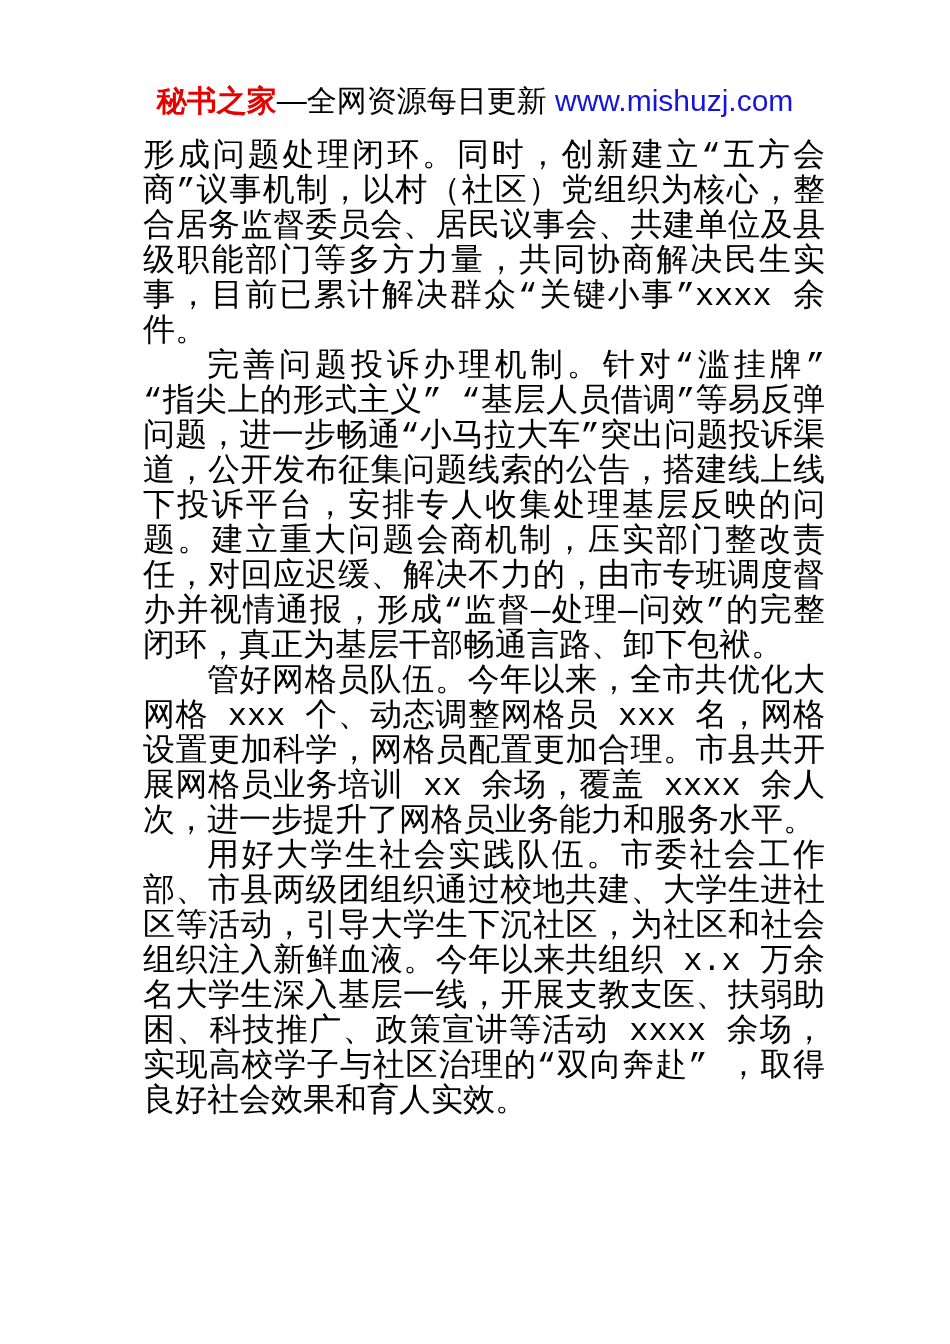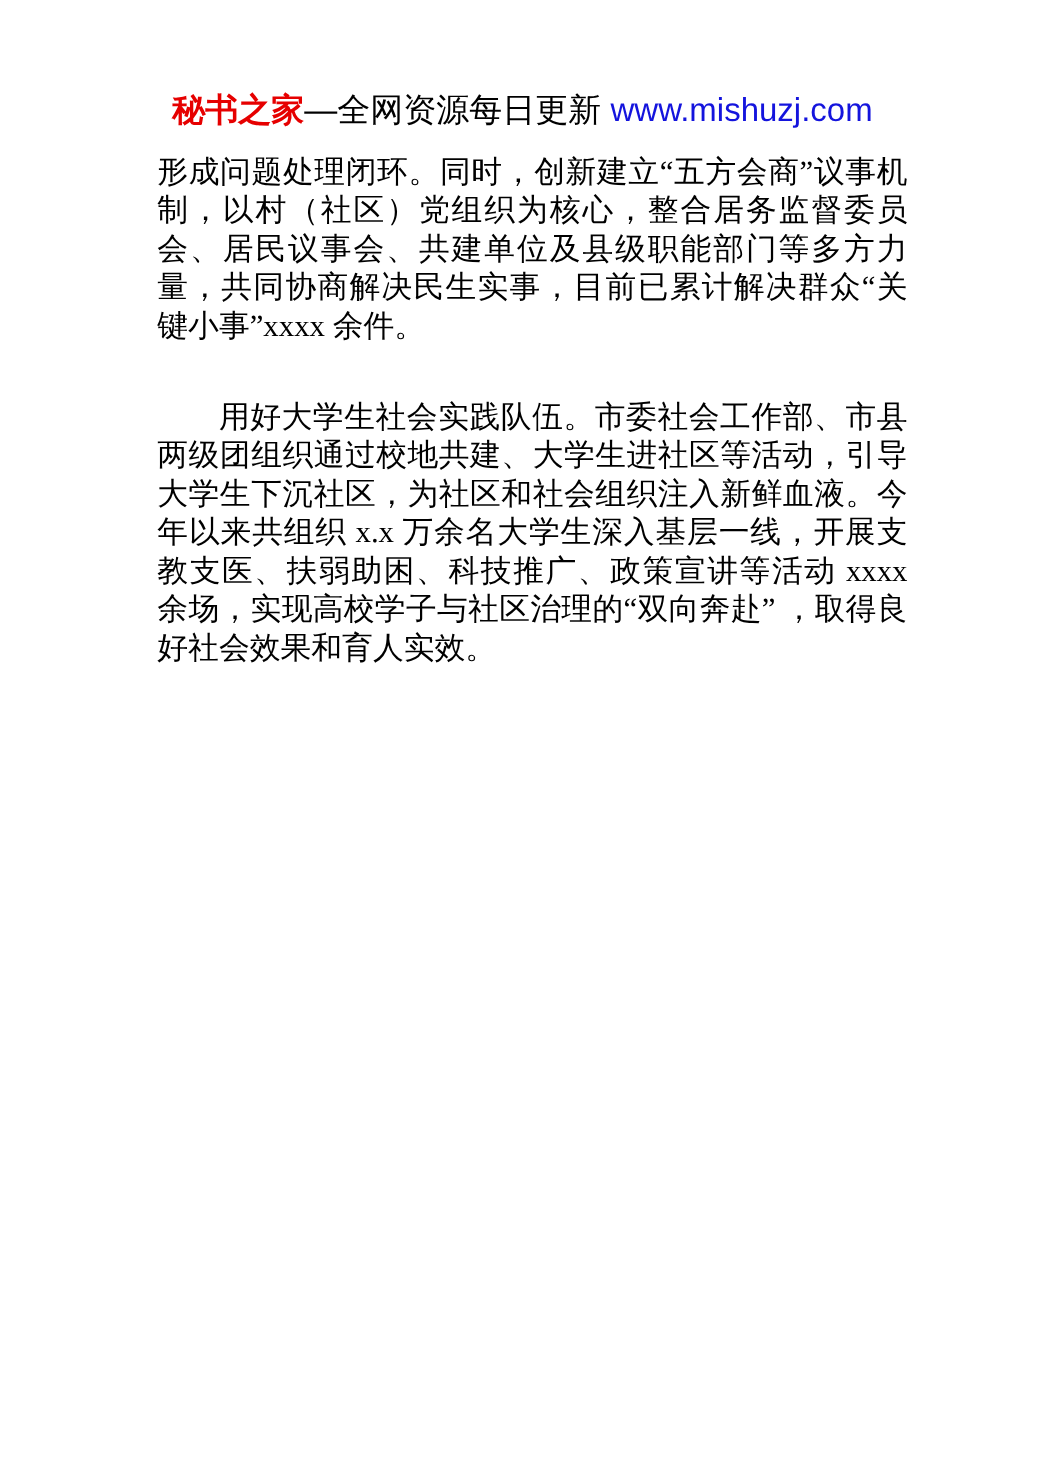--- a/index.html
+++ b/index.html
@@ -36,39 +36,41 @@
   }
   .doc-body {
     position: absolute;
     top: 139px;
     left: 143px;
     width: 682px;
   }
   .para {
     margin: 0;
     padding: 0;
-    font-size: 28px;
+    font-size: 32px;
     line-height: 35px;
     color: #000000;
     text-align: justify;
     
-    font-family: Liberation Serif, serif;
+    font-family: Liberation Mono, monospace;
   }
   .para.indent {
     text-indent: 2em;
   }
 </style>
 </head>
 <body>
 
 <div class="page">
 
   <div class="doc-header">
     <span class="site-name" style="color: rgb(230, 0, 0);">秘书之家</span><span class="tagline" style="color: rgb(0, 0, 0);">—全网资源每日更新 </span><span class="site-url" style="color: rgb(20, 20, 221);">www.mishuzj.com</span>
   </div>
 
   <div class="doc-body">
 
   <p class="para" style="color: rgb(0, 0, 0);">形成问题处理闭环。同时，创新建立“五方会商”议事机制，以村（社区）党组织为核心，整合居务监督委员会、居民议事会、共建单位及县级职能部门等多方力量，共同协商解决民生实事，目前已累计解决群众“关键小事”xxxx 余件。</p>
-      <p class="para indent" style="color: rgb(0, 0, 0); margin-top: 48px;">用好大学生社会实践队伍。市委社会工作部、市县两级团组织通过校地共建、大学生进社区等活动，引导大学生下沉社区，为社区和社会组织注入新鲜血液。今年以来共组织 x.x 万余名大学生深入基层一线，开展支教支医、扶弱助困、科技推广、政策宣讲等活动 xxxx 余场，实现高校学子与社区治理的“双向奔赴” ，取得良好社会效果和育人实效。</p>
+      <p class="para indent" style="color: rgb(0, 0, 0);">完善问题投诉办理机制。针对“滥挂牌” “指尖上的形式主义” “基层人员借调”等易反弹问题，进一步畅通“小马拉大车”突出问题投诉渠道，公开发布征集问题线索的公告，搭建线上线下投诉平台，安排专人收集处理基层反映的问题。建立重大问题会商机制，压实部门整改责任，对回应迟缓、解决不力的，由市专班调度督办并视情通报，形成“监督—处理—问效”的完整闭环，真正为基层干部畅通言路、卸下包袱。</p>
+      <p class="para indent" style="color: rgb(0, 0, 0);">管好网格员队伍。今年以来，全市共优化大网格 xxx 个、动态调整网格员 xxx 名，网格设置更加科学，网格员配置更加合理。市县共开展网格员业务培训 xx 余场，覆盖 xxxx 余人次，进一步提升了网格员业务能力和服务水平。</p>
+      <p class="para indent" style="color: rgb(0, 0, 0);">用好大学生社会实践队伍。市委社会工作部、市县两级团组织通过校地共建、大学生进社区等活动，引导大学生下沉社区，为社区和社会组织注入新鲜血液。今年以来共组织 x.x 万余名大学生深入基层一线，开展支教支医、扶弱助困、科技推广、政策宣讲等活动 xxxx 余场，实现高校学子与社区治理的“双向奔赴” ，取得良好社会效果和育人实效。</p>
     </div>
 
 </div>
 
 </body></html>

